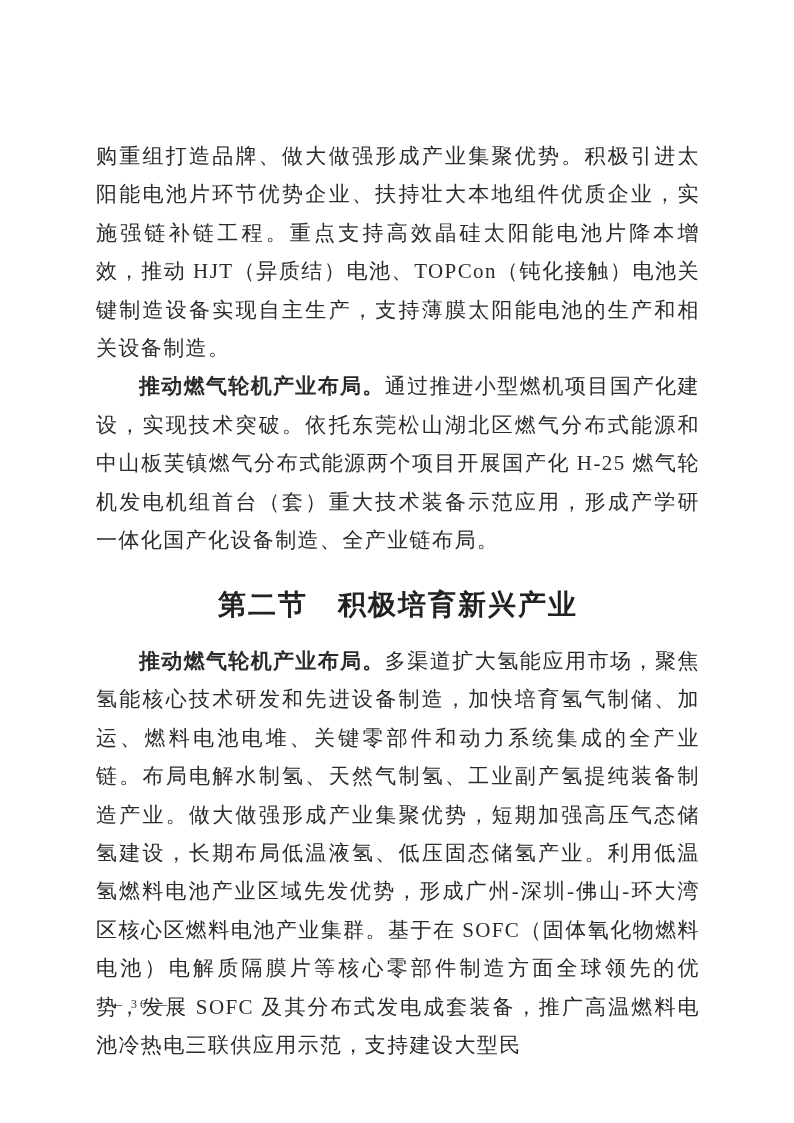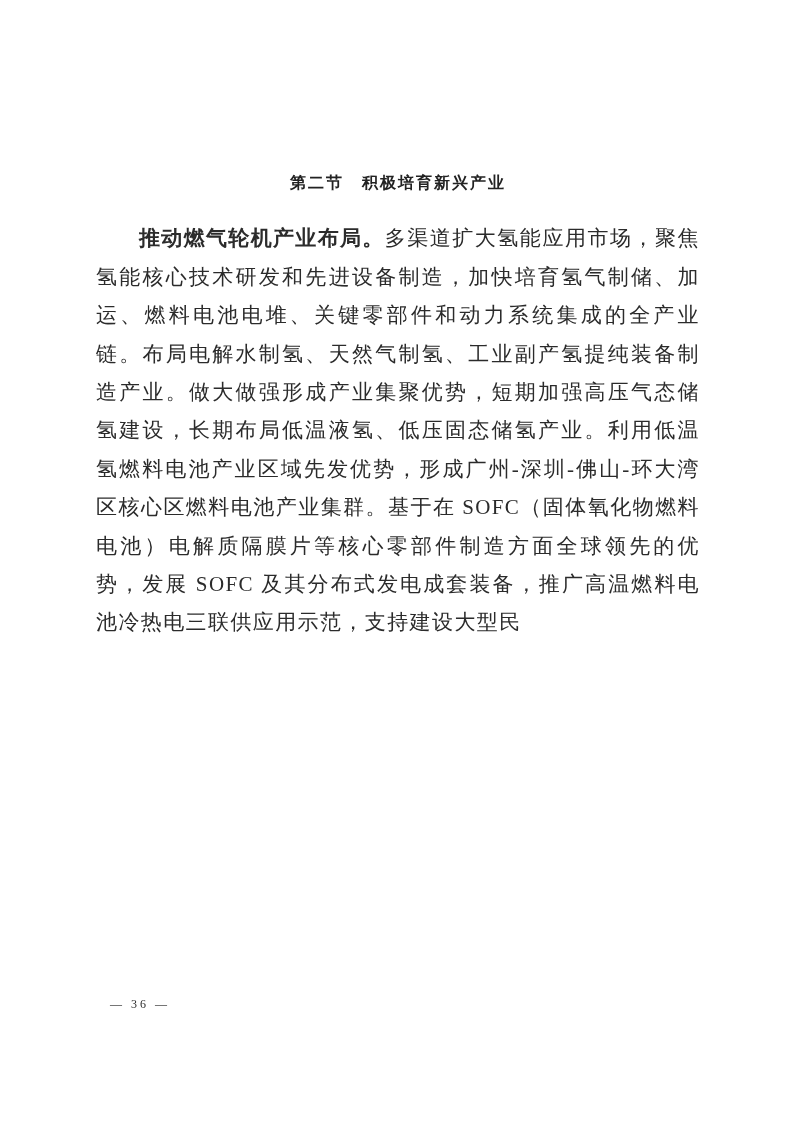--- a/index.html
+++ b/index.html
@@ -36,21 +36,21 @@
     text-indent: 0;
   }
   .lead {
     font-family: "Liberation Sans", "DejaVu Sans", sans-serif;
     font-weight: 700;
     letter-spacing: 1.2px;
   }
   .section-heading {
     margin: 27px 0 17px 0;
     font-family: "Liberation Sans", "DejaVu Sans", sans-serif;
-    font-size: 16px;
+    font-size: 28px;
     font-weight: 700;
     line-height: 38.4px;
     letter-spacing: 2px;
     text-align: center;
     text-indent: 0;
     color: #222222;
   }
   .page-number {
     position: absolute;
     left: 110px;
@@ -61,21 +61,23 @@
     color: #2b2b2b;
   }
 </style>
 </head>
 <body>
 
 <div class="page">
 
   <main class="body-text">
 
+    <p class="para no-indent"><span>购重组打造品牌、做大做强形成产业集聚优势。积极引进太阳能电池片环节优势企业、扶持壮大本地组件优质企业，实施强链补链工程。重点支持高效晶硅太阳能电池片降本增效，推动 HJT（异质结）电池、TOPCon（钝化接触）电池关键制造设备实现自主生产，支持薄膜太阳能电池的生产和相关设备制造。</span></p>
 
+    <p class="para"><strong class="lead">推动燃气轮机产业布局。</strong><span>通过推进小型燃机项目国产化建设，实现技术突破。依托东莞松山湖北区燃气分布式能源和中山板芙镇燃气分布式能源两个项目开展国产化 H-25 燃气轮机发电机组首台（套）重大技术装备示范应用，形成产学研一体化国产化设备制造、全产业链布局。</span></p>
 
     <h2 class="section-heading">第二节　积极培育新兴产业</h2>
 
     <p class="para"><strong class="lead">推动燃气轮机产业布局。</strong><span>多渠道扩大氢能应用市场，聚焦氢能核心技术研发和先进设备制造，加快培育氢气制储、加运、燃料电池电堆、关键零部件和动力系统集成的全产业链。布局电解水制氢、天然气制氢、工业副产氢提纯装备制造产业。做大做强形成产业集聚优势，短期加强高压气态储氢建设，长期布局低温液氢、低压固态储氢产业。利用低温氢燃料电池产业区域先发优势，形成广州-深圳-佛山-环大湾区核心区燃料电池产业集群。基于在 SOFC（固体氧化物燃料电池）电解质隔膜片等核心零部件制造方面全球领先的优势，发展 SOFC 及其分布式发电成套装备，推广高温燃料电池冷热电三联供应用示范，支持建设大型民</span></p>
 
   </main>
 
   <footer>
     <div class="page-number">— 36 —</div>
   </footer>

